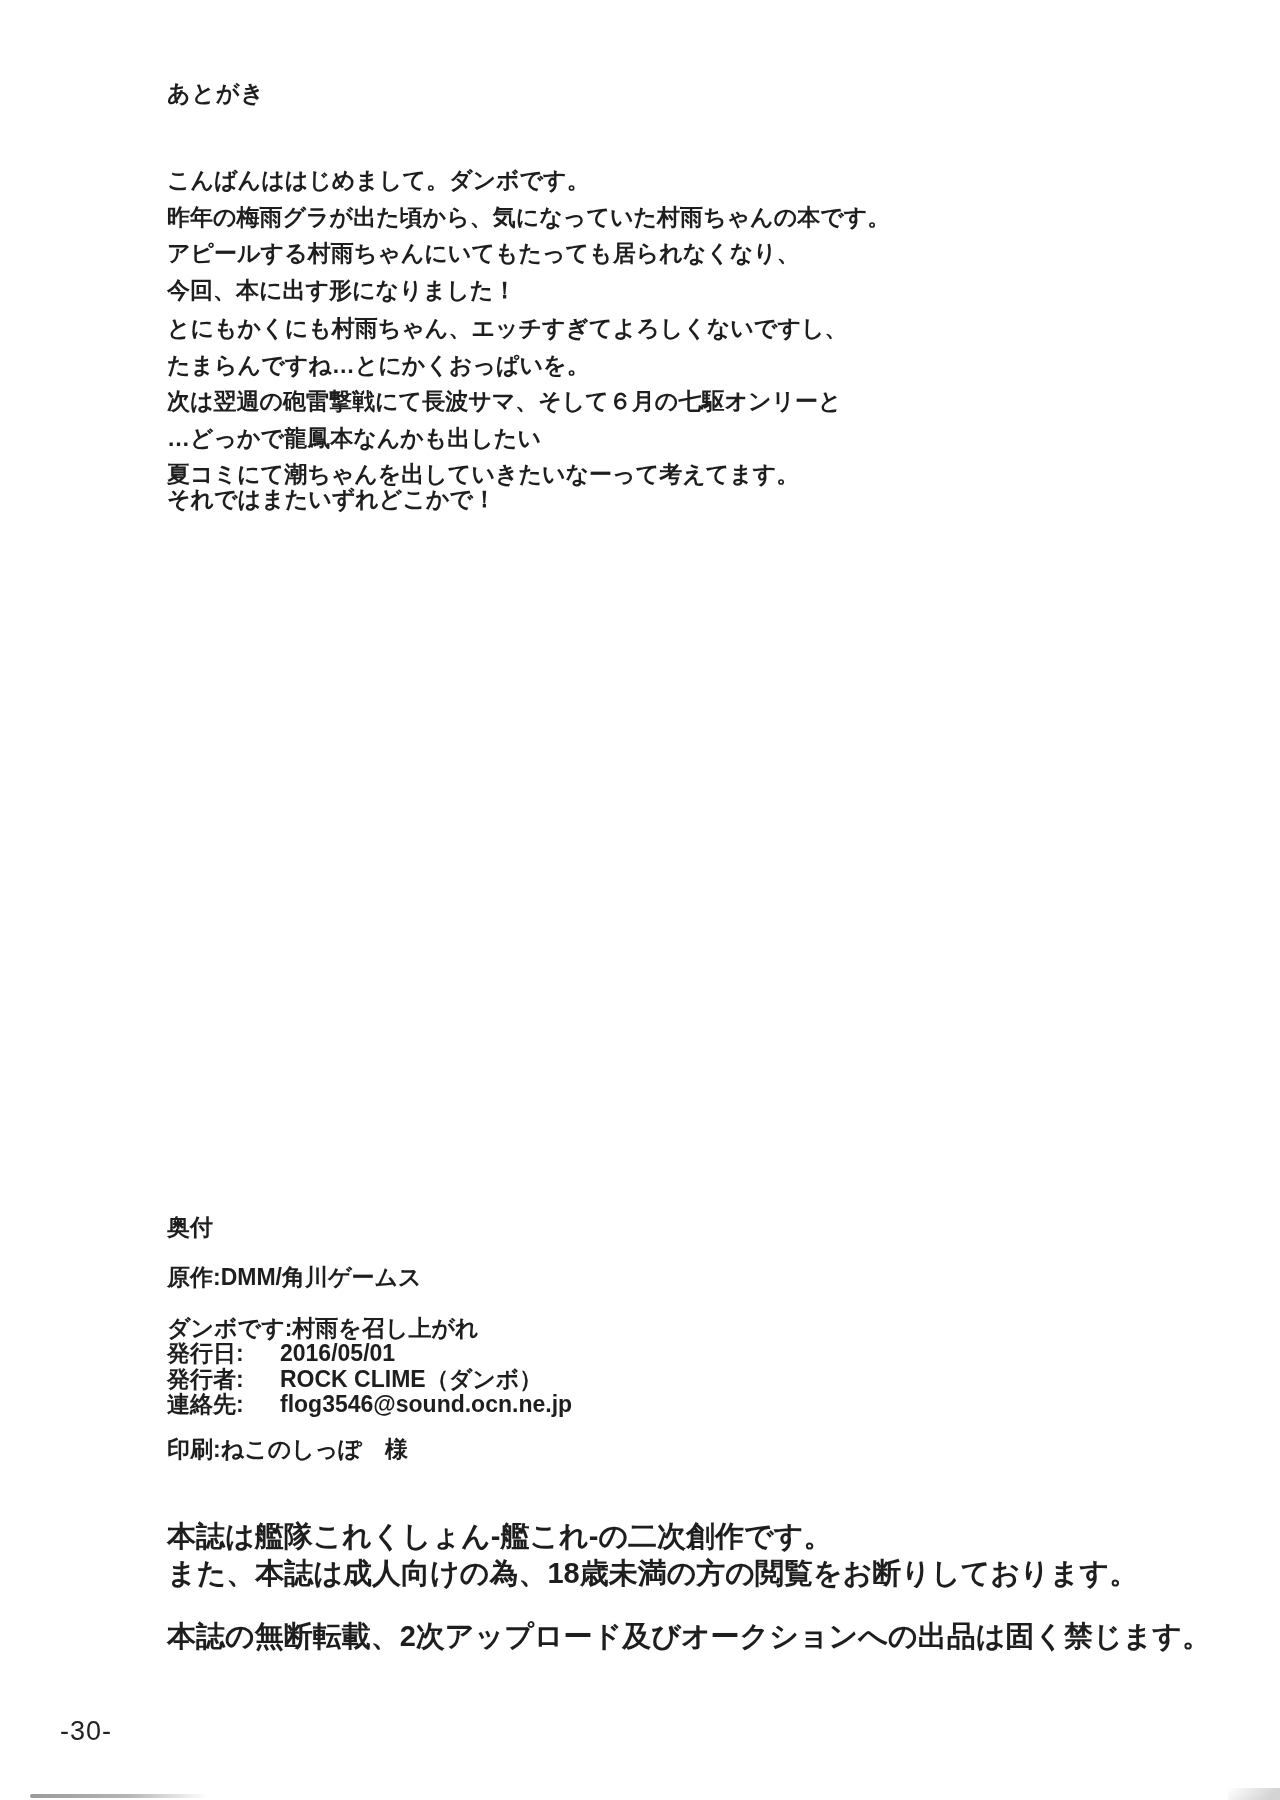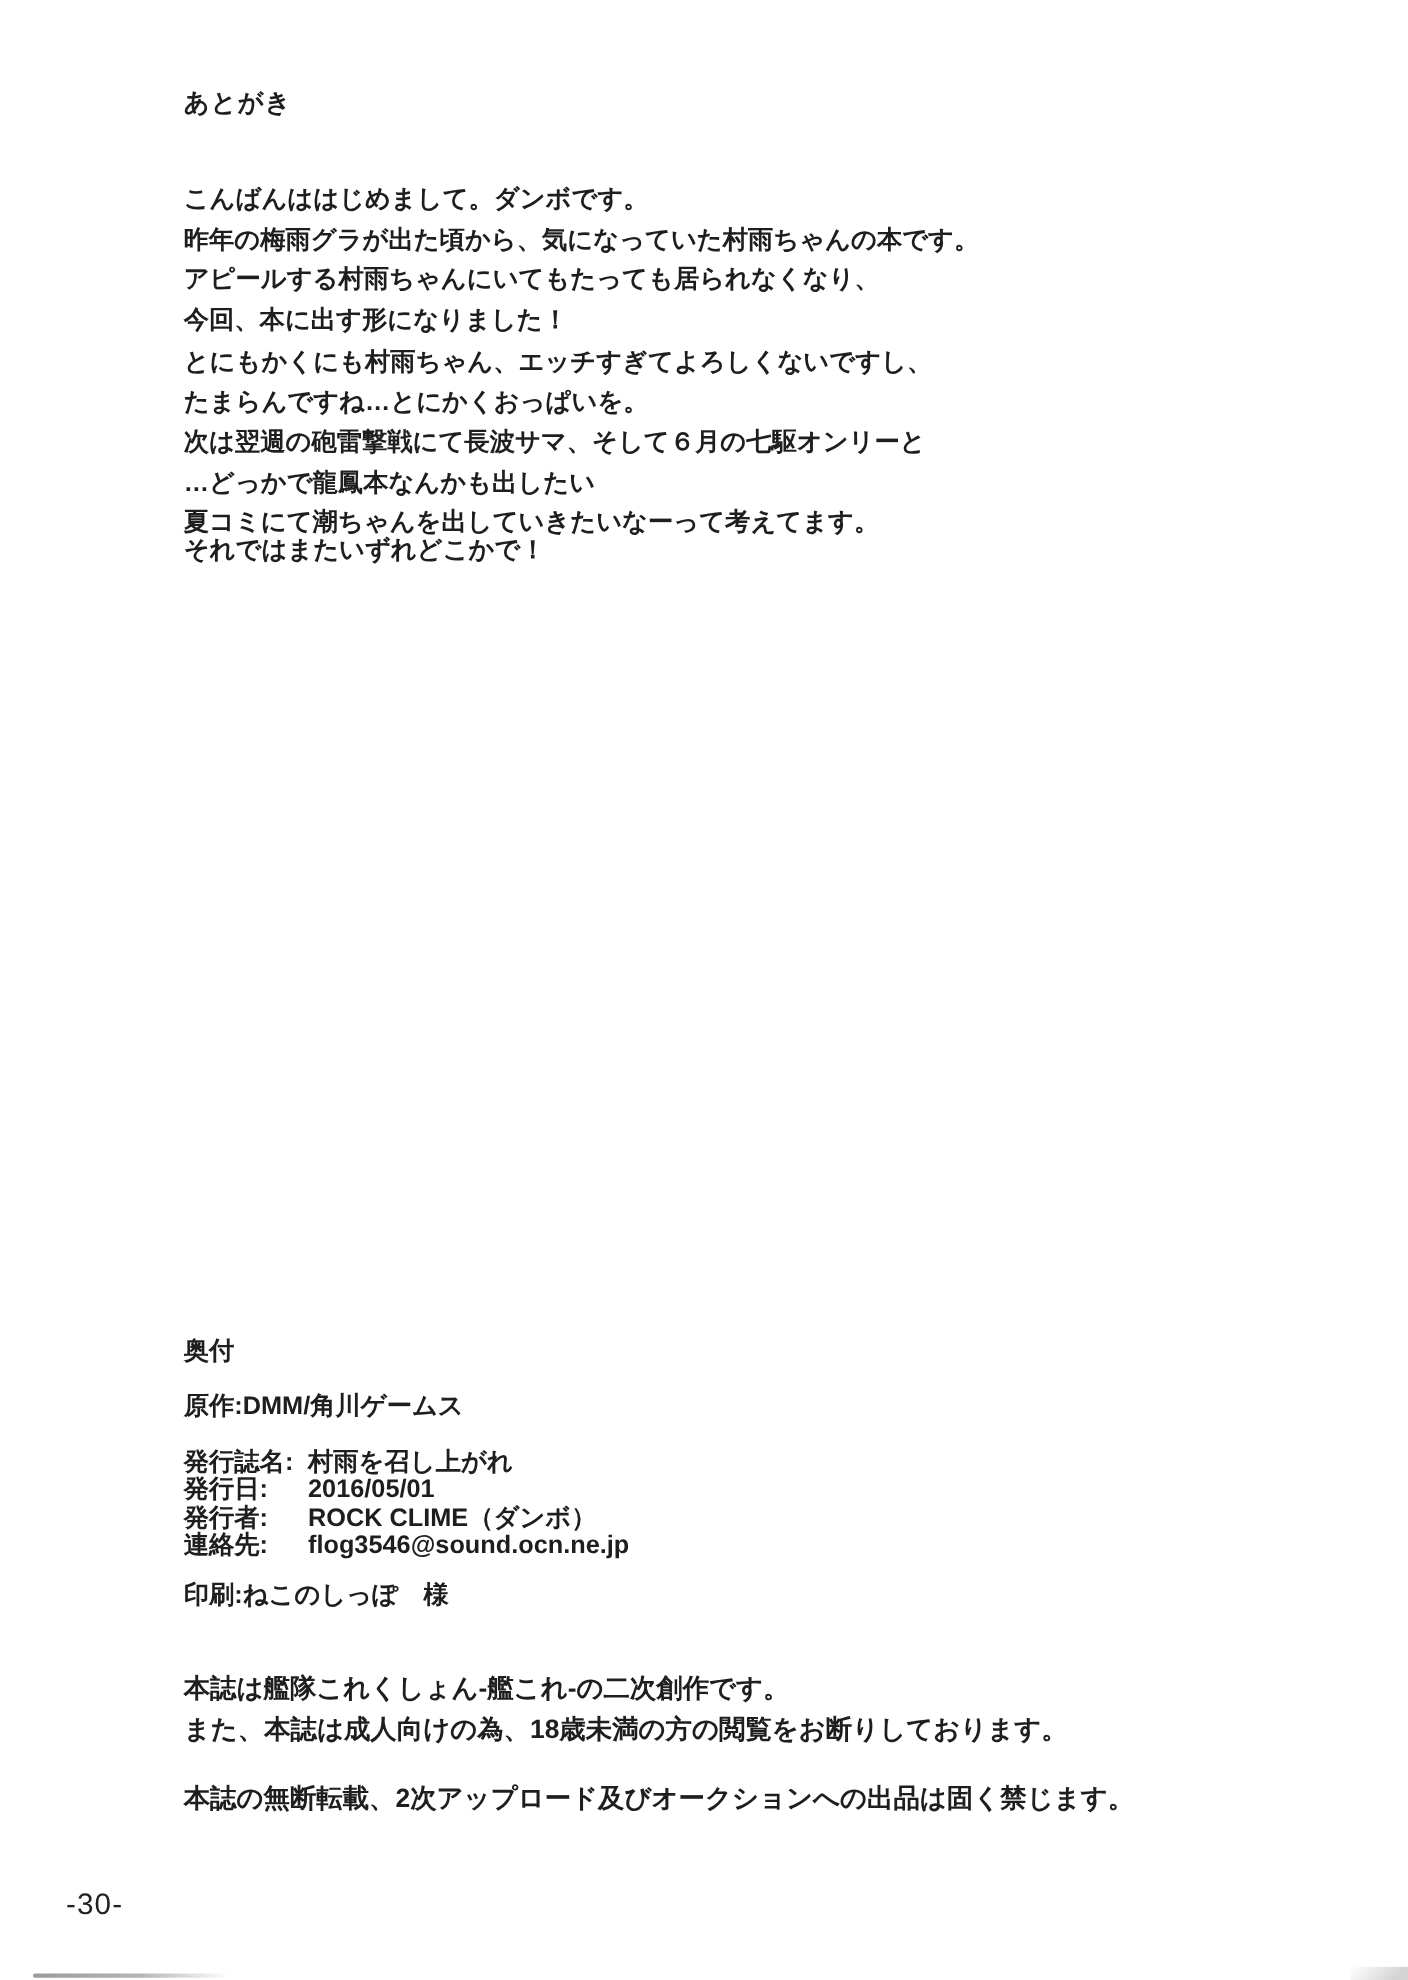--- a/index.html
+++ b/index.html
@@ -42,21 +42,21 @@
     line-height: 25.3px;
   }
   .colophon-row { display: flex; }
   .colophon-row .label {
     display: inline-block;
     min-width: 113px;
     white-space: nowrap;
   }
   .colophon-row .value { white-space: nowrap; }
   .notice {
-    font-size: 24px;
+    font-size: 29px;
     line-height: 24.5px;
     white-space: nowrap;
   }
   .page-number {
     position: absolute;
     left: 34px;
     top: 1716px;
     font-size: 27px;
     font-weight: 500;
     letter-spacing: 1px;
@@ -111,21 +111,21 @@
   <div class="abs para" style="top:475px">
     <div class="line">それではまたいずれどこかで！</div>
   </div>
 
   <div class="abs colophon-line" style="top:1215px">奥付</div>
 
   <div class="abs colophon-line" style="top:1265px">原作:DMM/角川ゲームス</div>
 
   <div class="abs colophon-rows" style="top:1316px">
     <div class="colophon-row">
-      <span class="label">発行誌名:</span>
+      <span class="label">ダンボです:</span>
       <span class="value">村雨を召し上がれ</span>
     </div>
     <div class="colophon-row">
       <span class="label">発行日:</span>
       <span class="value">2016/05/01</span>
     </div>
     <div class="colophon-row">
       <span class="label">発行者:</span>
       <span class="value">ROCK CLIME（ダンボ）</span>
     </div>

